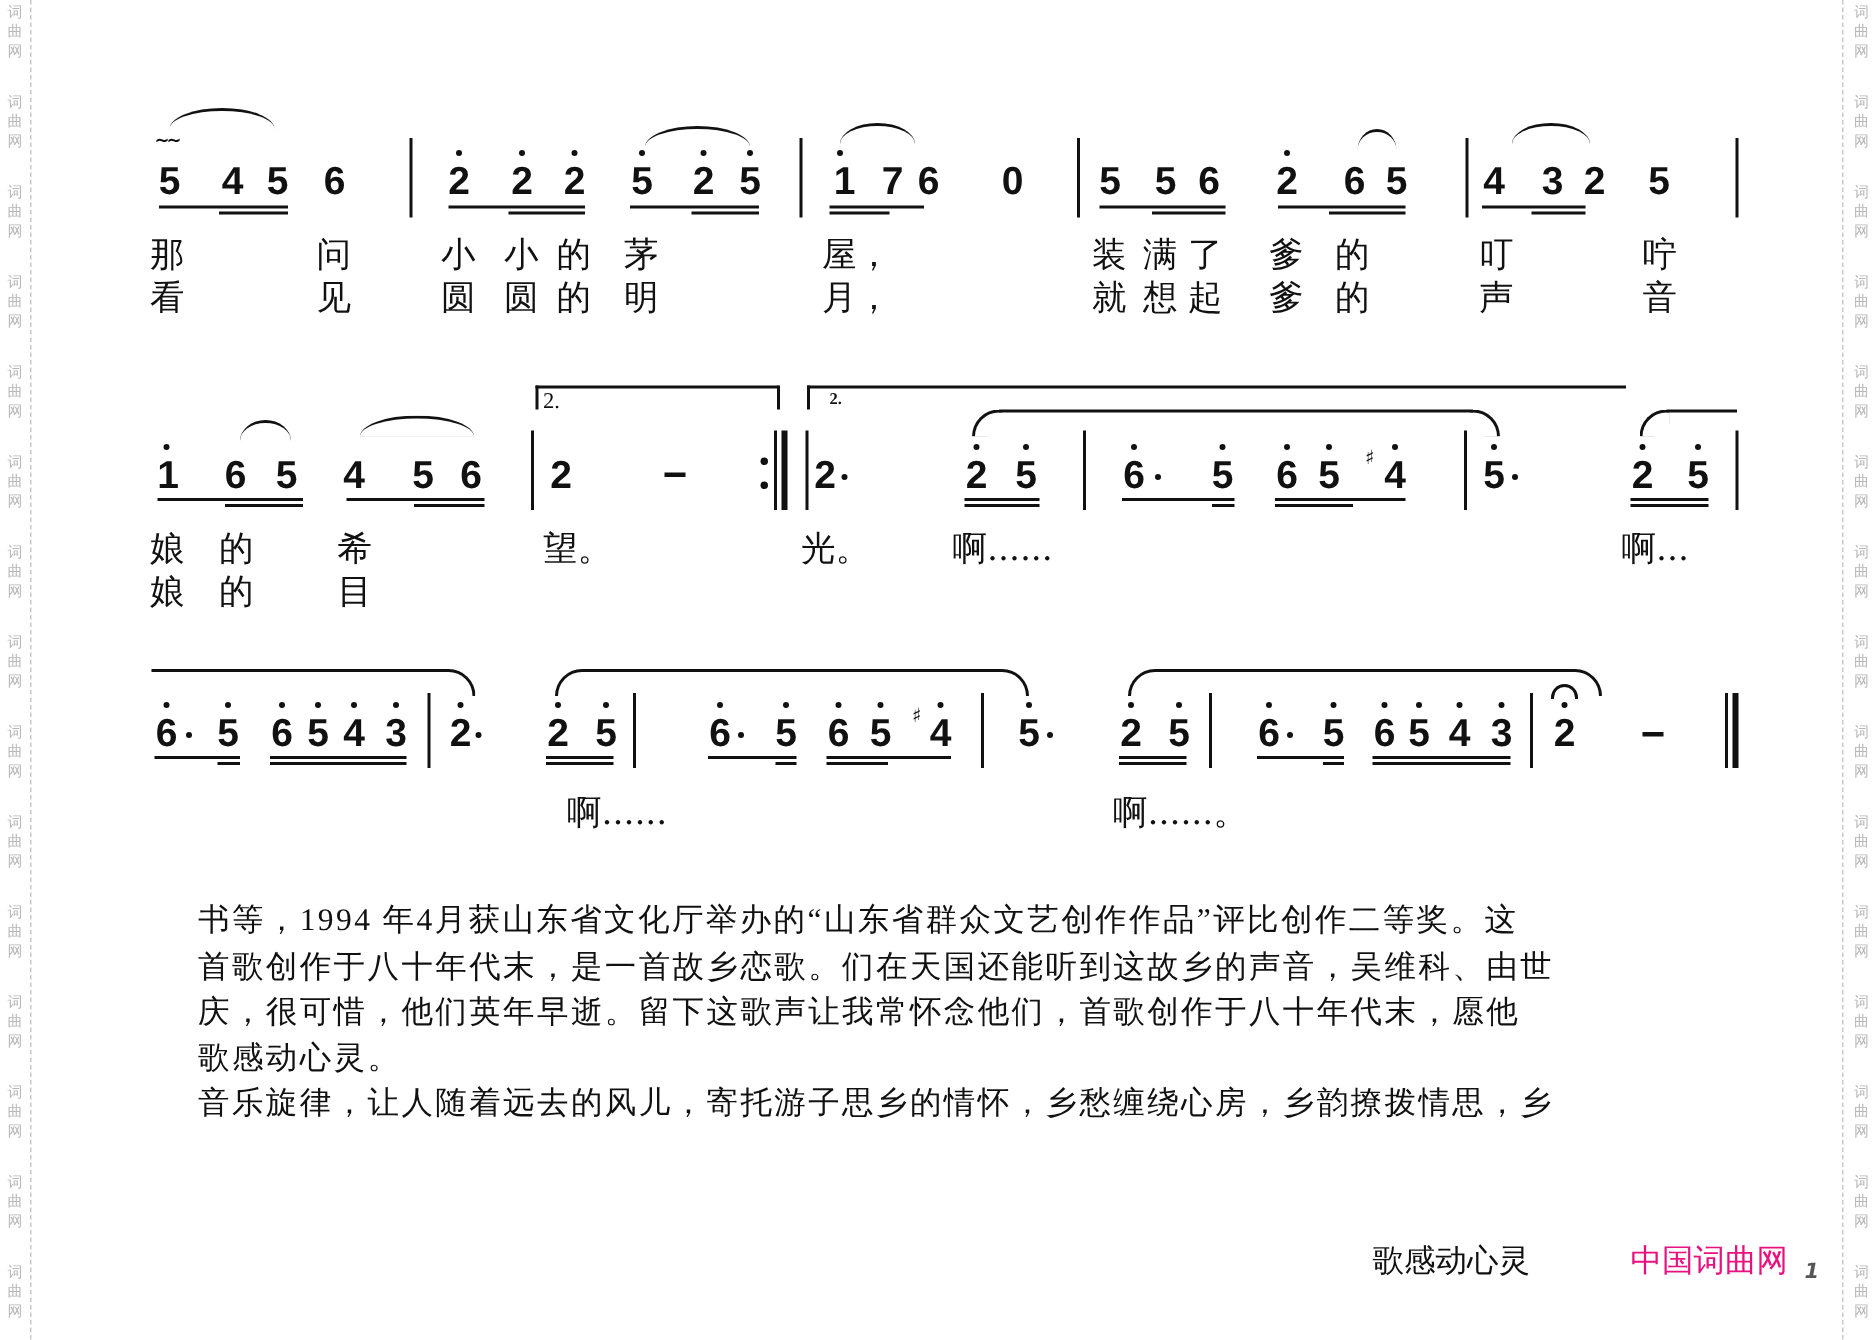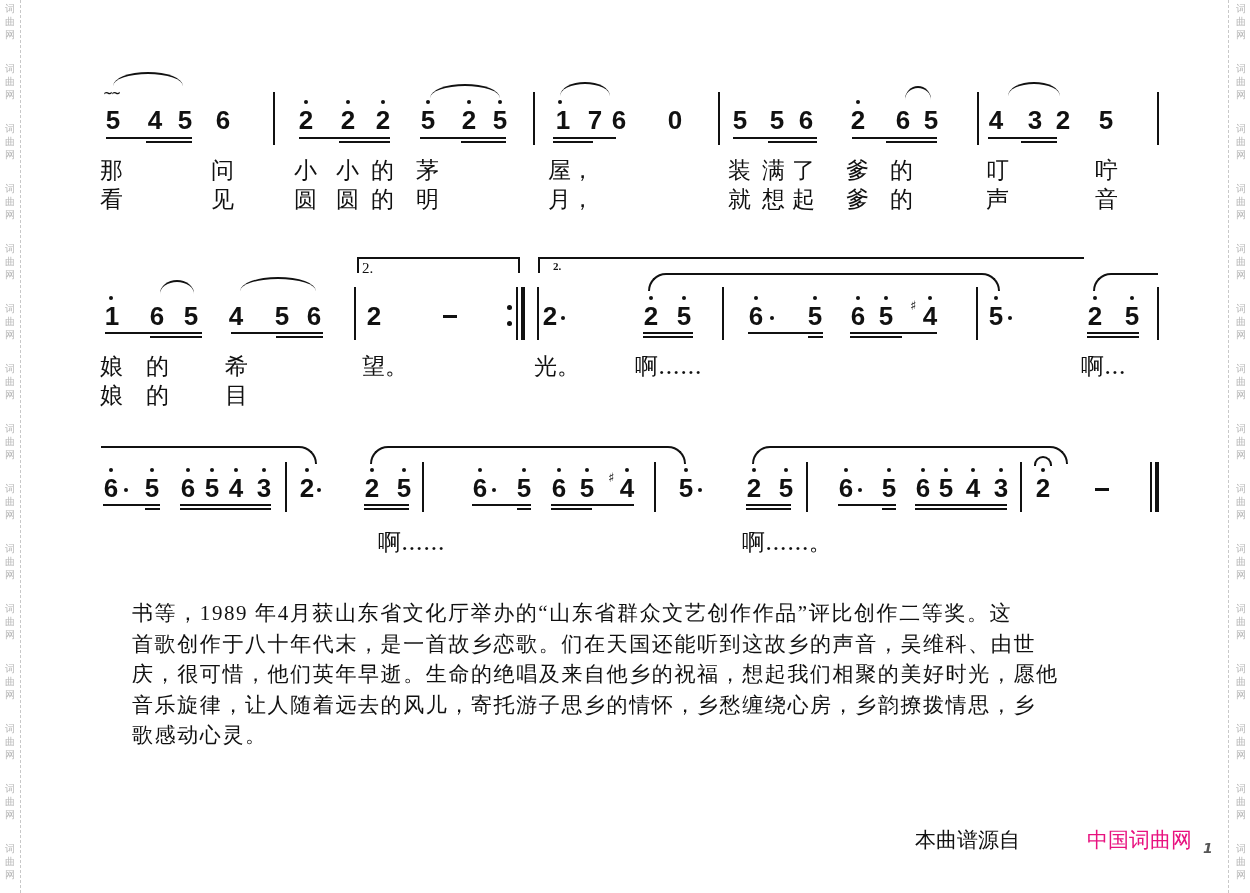--- a/index.html
+++ b/index.html
@@ -418,22 +418,22 @@
   <span class="note" style="left:1033px;top:475px;">2</span>
   <div class="dash" style="left:1095px;top:488px;"></div>
   <div class="bar" style="left:1150px;top:462px;height:50px;"></div>
   <div class="bar thick" style="left:1155px;top:462px;height:50px;"></div>
 
   <span class="lyric" style="left:378px;top:528px;">啊......</span>
   <span class="lyric" style="left:742px;top:528px;">啊......。</span>
 </div>
 
 <div class="notes-para">
-  <p>书等，1989 年4月获山东省文化厅举办的“山东省群众文艺创作作品”评比创作二等奖。这</p>
+  <p>书等，1994 年4月获山东省文化厅举办的“山东省群众文艺创作作品”评比创作二等奖。这</p>
   <p>首歌创作于八十年代末，是一首故乡恋歌。们在天国还能听到这故乡的声音，吴维科、由世</p>
-  <p>庆，很可惜，他们英年早逝。生命的绝唱及来自他乡的祝福，想起我们相聚的美好时光，愿他</p>
+  <p>庆，很可惜，他们英年早逝。留下这歌声让我常怀念他们，首歌创作于八十年代末，愿他</p>
+  <p>歌感动心灵。</p>
   <p>音乐旋律，让人随着远去的风儿，寄托游子思乡的情怀，乡愁缠绕心房，乡韵撩拨情思，乡</p>
-  <p>歌感动心灵。</p>
 </div>
 
-<span class="source-label">本曲谱源自</span>
+<span class="source-label">歌感动心灵</span>
 <a class="source-link">中国词曲网</a>
 <span class="page-mark">1</span>
 
 </body></html>

